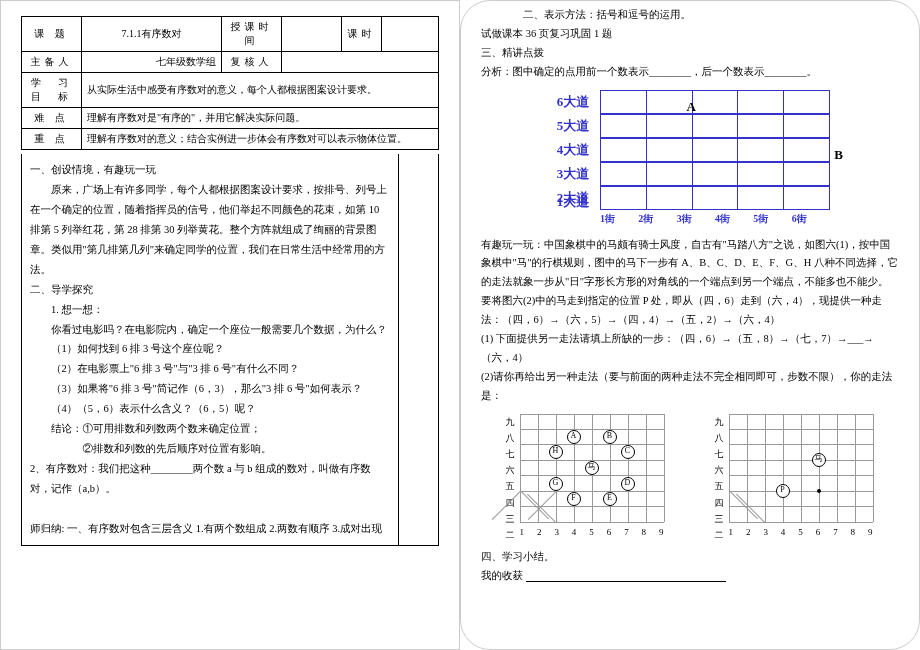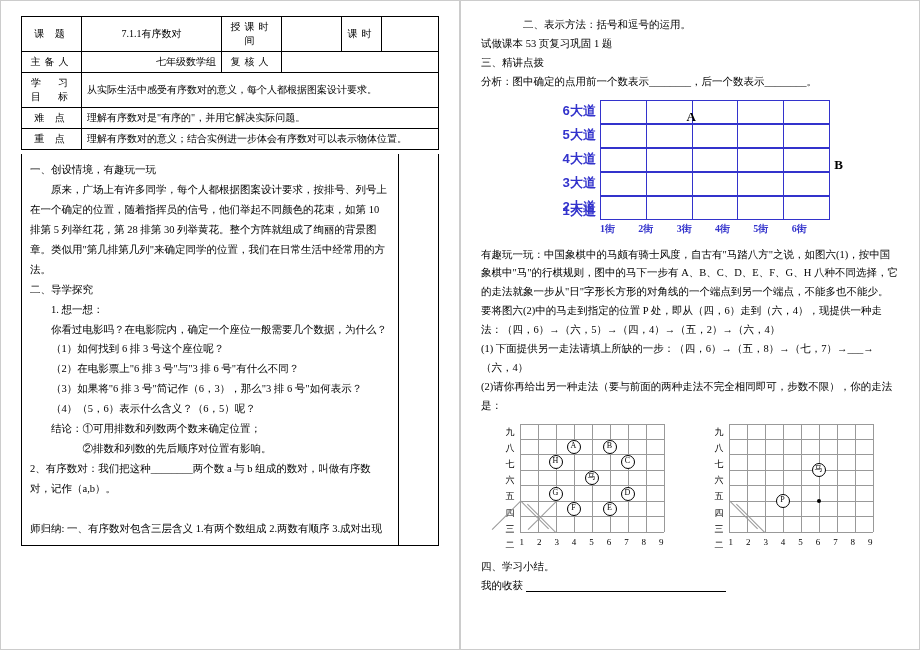--- a/index.html
+++ b/index.html
@@ -9,24 +9,24 @@
     .header-tbl td { border: 1px solid #000; padding: 3px 5px; font-size: 10px; }
     .header-tbl .lbl { text-align: center; letter-spacing: 4px; }
     .process-header { width: 100%; border-collapse: collapse; }
     .process-header td { border: 1px solid #000; padding: 4px; font-size: 10px; text-align: center; }
     .content-area { display: flex; }
     .content-main { flex: 1; border-left: 1px solid #000; border-right: 1px solid #000; border-bottom: 1px solid #000; padding: 6px 8px; font-size: 10.5px; line-height: 1.9; }
     .content-side { width: 40px; border-right: 1px solid #000; border-bottom: 1px solid #000; }
     .content-main p { text-indent: 2em; }
     .content-main .no-indent { text-indent: 0; }
     .content-main .indent1 { text-indent: 2em; }
-    .page-right { padding: 15px 20px; font-size: 10.5px; line-height: 1.8; }
+    .page-right { padding: 5px 20px; font-size: 10.5px; line-height: 1.8; border-radius: 30px; }
     .grid-diagram { width: 280px; margin: 8px auto; }
     .grid-row { display: flex; align-items: center; height: 24px; }
-    .grid-label { width: 50px; color: #3333cc; font-weight: bold; font-size: 13px; text-align: right; padding-right: 4px; font-family: Liberation Mono, monospace; }
+    .grid-label { width: 50px; color: #3333cc; font-weight: bold; font-size: 13px; text-align: center; padding-right: 4px; }
     .grid-cells { display: flex; flex: 1; height: 100%; position: relative; }
     .grid-cell { flex: 1; border: 1px solid #3333cc; border-right: none; }
     .grid-cell:last-child { border-right: 1px solid #3333cc; }
     .grid-bottom-labels { display: flex; padding-left: 50px; }
     .grid-bottom-labels span { flex: 1; color: #3333cc; font-weight: bold; font-size: 10px; text-align: left; }
     .marker { position: absolute; font-weight: bold; font-size: 13px; color: #000; top: -16px; }
     .chess-boards { display: flex; justify-content: space-around; margin: 8px 0; }
     .chess-board { width: 160px; }
     .chess-grid { position: relative; width: 144px; height: 108px; }
     .chess-grid .hline { position: absolute; width: 100%; height: 1px; background: #999; }
@@ -90,21 +90,21 @@
       <p class="no-indent">2、有序数对：我们把这种________两个数 a 与 b 组成的数对，叫做有序数对，记作（a,b）。</p>
       <br>
       <p class="no-indent">师归纳:  一、有序数对包含三层含义 1.有两个数组成 2.两数有顺序 3.成对出现</p>
     </div>
     <div class="content-side"></div>
   </div>
 </div>
 
 <div class="page page-right">
   <p style="text-indent:4em">二、表示方法：括号和逗号的运用。</p>
-  <p>试做课本 53 页复习巩固 1 题</p>
+  <p>试做课本 36 页复习巩固 1 题</p>
   <p>三、精讲点拨</p>
   <p>分析：图中确定的点用前一个数表示________，后一个数表示________。</p>
 
   <div class="grid-diagram">
     <div class="grid-row">
         <div class="grid-label">6大道</div>
         <div class="grid-cells">
           <div class="grid-cell"></div>
           <div class="grid-cell"></div>
           <div class="grid-cell" style="position:relative">

